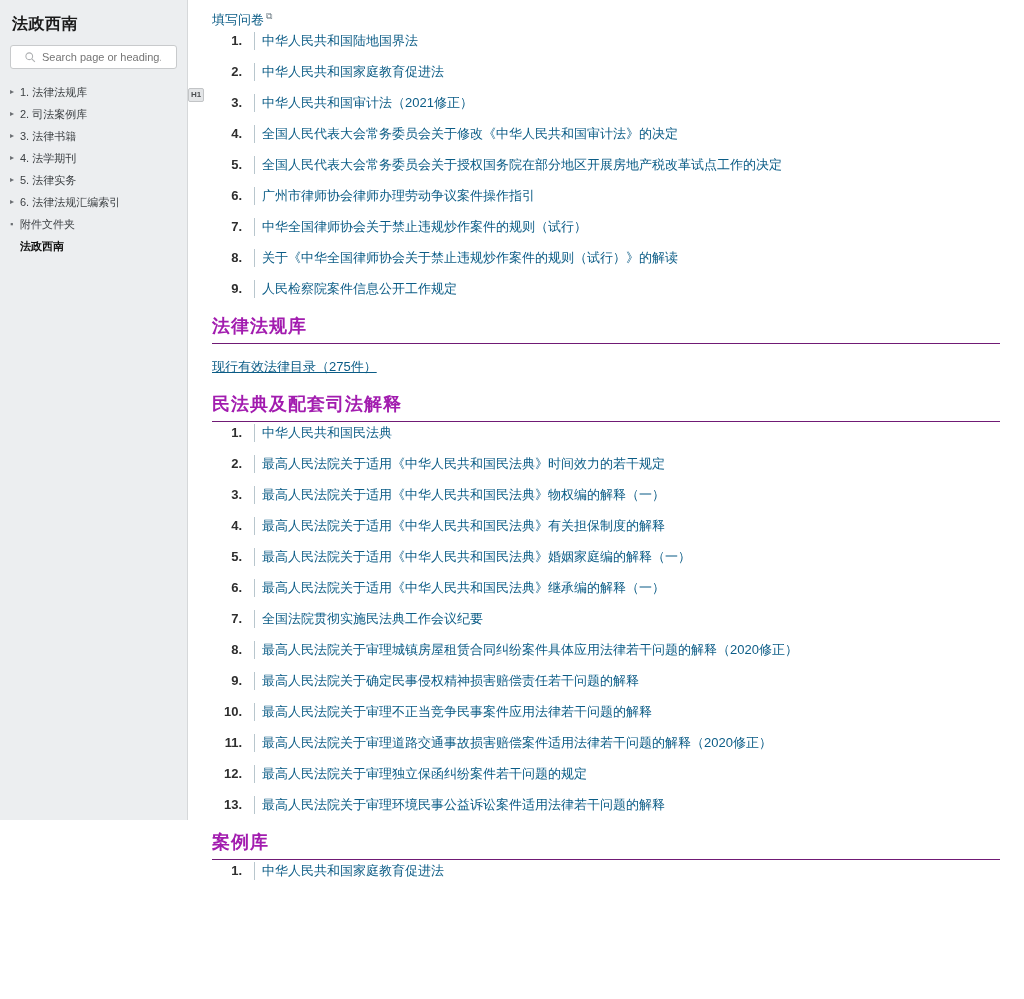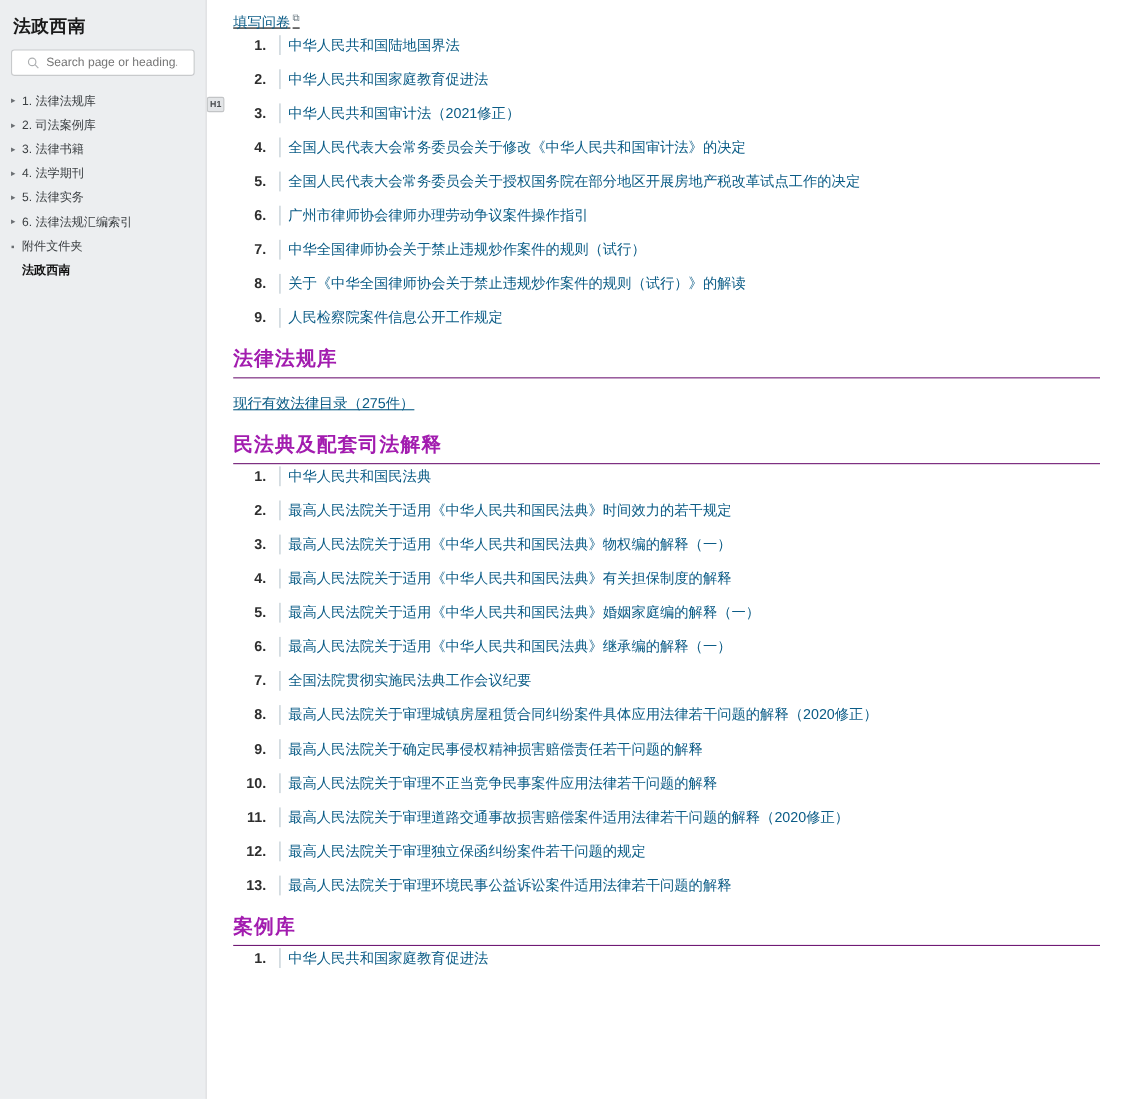--- a/index.html
+++ b/index.html
@@ -14,21 +14,21 @@
     position: relative;
     width: 1024px; height: 999px;
     display: flex;
     background: #ffffff;
   }
 
   
   #sidebar {
     width: 188px;
     min-width: 188px;
-    height: 999px;
+    height: 820px;
     background: #eceef0;
     border-right: 1px solid #d6d8da;
     padding: 0;
     position: relative;
   }
   .site-title {
     font-size: 16px;
     font-weight: bold;
     color: #1a1a1a;
     padding: 14px 12px 10px 12px;
@@ -106,21 +106,20 @@
   a.link {
     color: #0b5c86;
     text-decoration: none;
     font-size: 13px;
   }
 
   .toplink {
     margin: 0 0 2px 0;
     font-size: 13px;
     line-height: 20px;
-    text-decoration: underline;
   }
   .toplink .ext {
     font-size: 9px;
     color: #6b7a82;
     margin-left: 2px;
     vertical-align: super;
   }
   .toplink2 {
     margin: 14px 0 14px 0;
     font-size: 13px;

